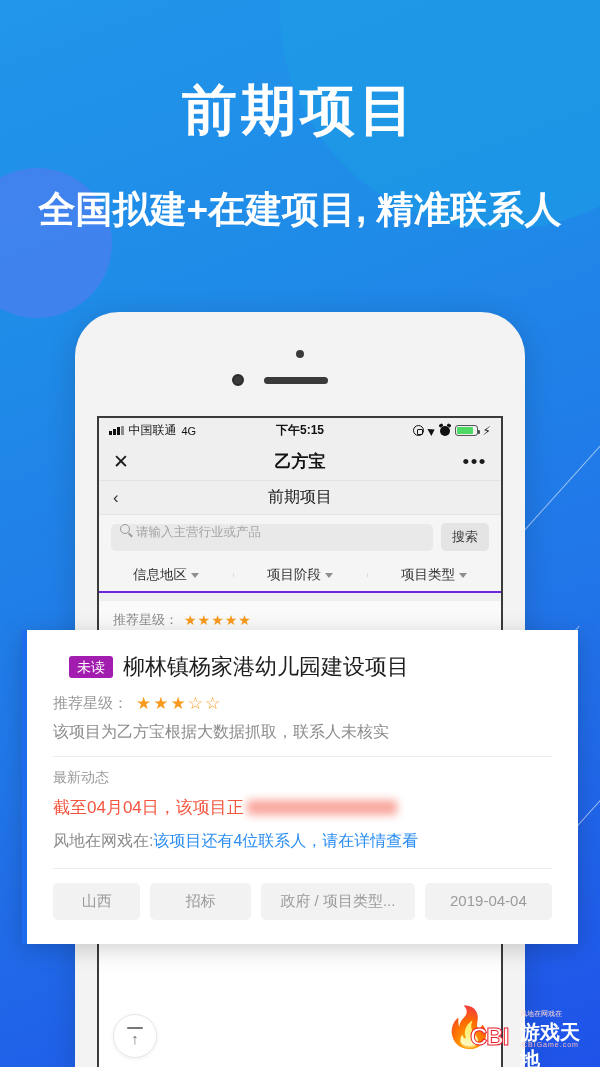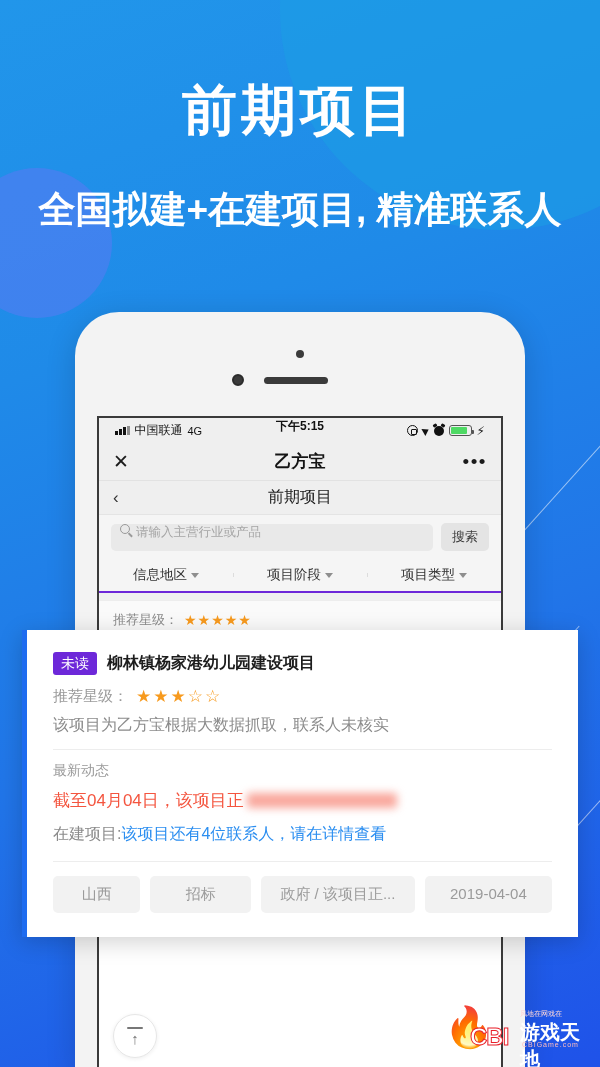--- a/index.html
+++ b/index.html
@@ -67,21 +67,21 @@
   }
   .screen{
     position:absolute; left:22px; top:104px; right:22px; bottom:0;
     background:#fff; border:2px solid #3a3a3a; border-bottom:none;
     overflow:hidden;
   }
 
   
   .statusbar{
     height:25px; background:#efefef;
-    display:flex; padding:0 16px;
+    display:flex; align-items:center; padding:0 10px;
     font-size:12px; color:#111; position:relative;
   }
   .sb-left{ display:flex; align-items:center; gap:5px; }
   .sb-bars{ display:flex; align-items:flex-end; gap:1.5px; height:9px; }
   .sb-bars i{ width:2.5px; background:#111; display:block; }
   .sb-bars i:nth-child(1){ height:4px; }
   .sb-bars i:nth-child(2){ height:6px; }
   .sb-bars i:nth-child(3){ height:8px; }
   .sb-bars i:nth-child(4){ height:9px; background:#8d8d8d; }
   .sb-carrier{ font-size:12px; }
@@ -216,24 +216,24 @@
 
   
   .overlay-card{
     position:absolute;left:22px;top:630px;width:556px;
     background:#fff;padding:22px 26px 24px;
     box-shadow:0 5px 22px rgba(0,0,0,.18);
     border-left:5px solid #1e6cf0;
   }
   .oc-titlerow{ display:flex;align-items:center;gap:10px; }
   .badge-unread{
-    background:#6d28d9;color:#fff;font-size:14px;
-    padding:3px 8px;border-radius:3px;flex:none;line-height:1.2;
-  }
-  .oc-title{ font-size:16px;font-weight:bold;color:#1d1d1d; }
+    background:#a21caf;color:#fff;font-size:14px;
+    padding:3px 8px;border-radius:3px;flex:none;line-height:1.2;margin-left:16px;
+  }
+  .oc-title{ font-size:22px;font-weight:normal;color:#1d1d1d; }
   .oc-starrow{ display:flex;align-items:center;gap:8px;margin-top:12px; }
   .oc-lbl{ font-size:15px;color:#9a9a9a; }
   .oc-stars{ display:flex;gap:2px;font-size:17px;line-height:1;color:#f79a1e; }
   .oc-desc{ font-size:16px;color:#8b8b8b;margin-top:9px; }
   .oc-div{ height:1px;background:#ededed;margin:13px 0 12px; }
   .oc-newslbl{ font-size:14px;color:#9a9a9a;margin-bottom:9px; }
   .oc-red{ font-size:17px;color:#f4553f;line-height:1.4;display:flex;align-items:center;gap:3px; }
   .oc-blur{
     display:inline-block;height:15px;width:150px;
     background:#f9a79c;border-radius:3px;filter:blur(4px);
@@ -390,29 +390,29 @@
 
   <div class="oc-div"></div>
 
   <div class="oc-newslbl">最新动态</div>
   <div class="oc-red">
     <span>截至04月04日，该项目正</span>
       <span class="oc-blur"></span>
   </div>
 
   <div class="oc-contact">
-    <span>在建项目:</span><a href="#">该项目还有4位联系人，请在详情查看</a>
+    <span>风地在网戏在:</span><a href="#">该项目还有4位联系人，请在详情查看</a>
   </div>
 
   <div class="oc-div2"></div>
 
   <div class="oc-tags">
     <span class="tag t1">山西</span>
     <span class="tag t2">招标</span>
-    <span class="tag t3">政府 / 该项目正...</span>
+    <span class="tag t3">政府 / 项目类型...</span>
     <span class="tag t4">2019-04-04</span>
   </div>
 </div>
 
 <div class="watermark">
   <span class="wm-flame">🔥</span>
   <span class="wm-small">风地在网戏在</span>
   <span class="wm-cbi">CBI</span>
   <span class="wm-cn">游戏天地</span>
   <span class="wm-url">CBIGame.com</span>

